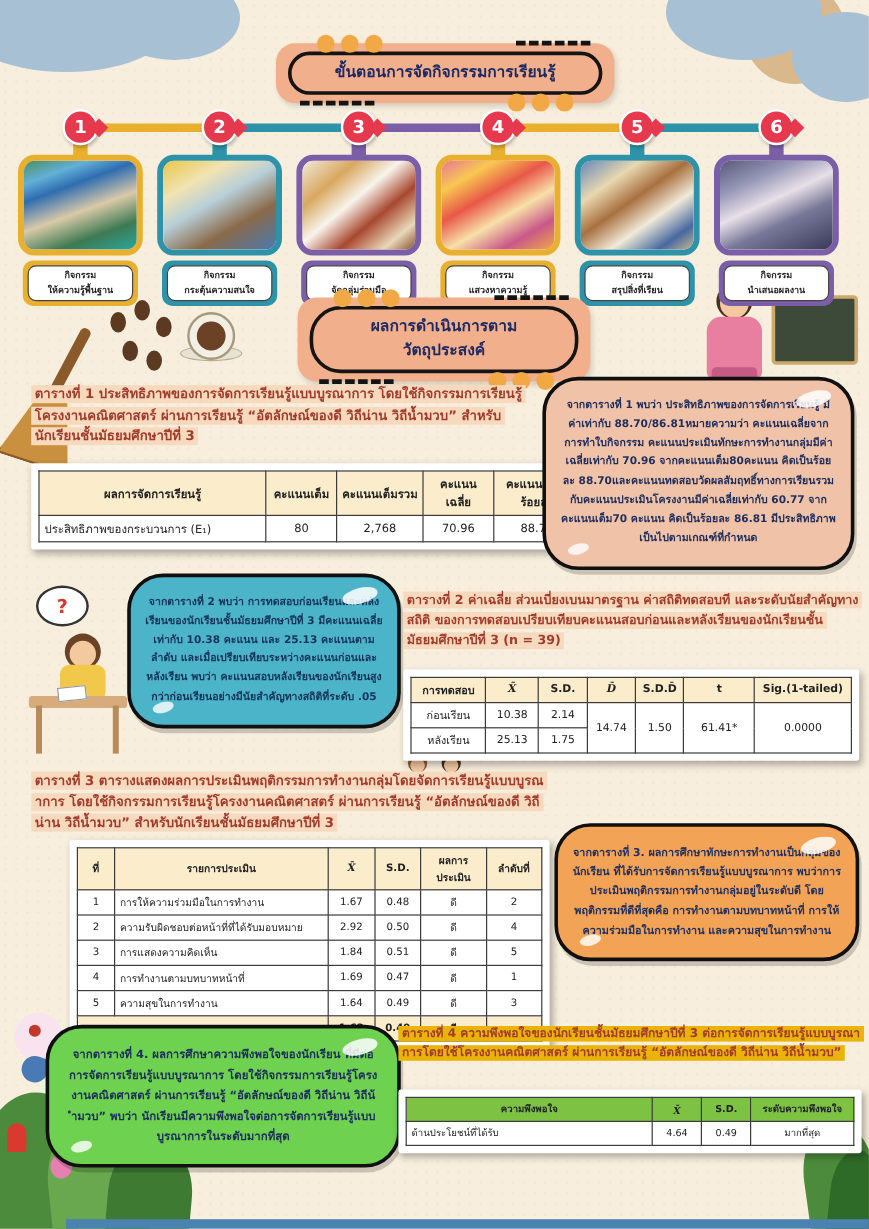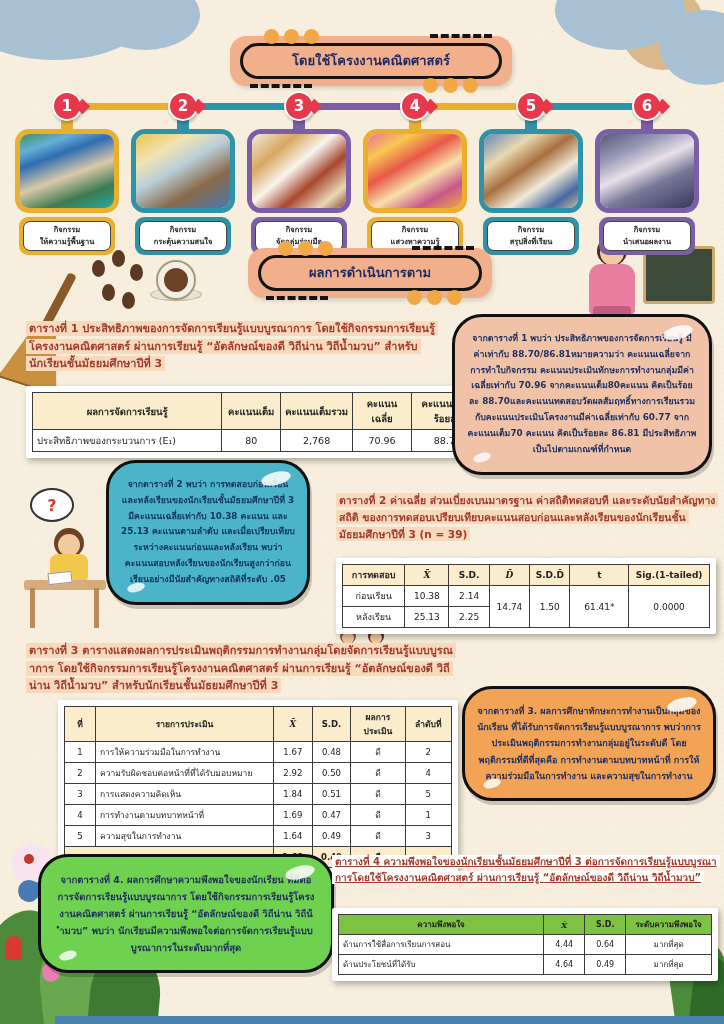--- a/index.html
+++ b/index.html
@@ -40,21 +40,21 @@
   .pcard { position:absolute; top:129px; width:104px; height:84px; z-index:3; border:5px solid; border-radius:14px; overflow:hidden; background:#ddd; }
   .photo { width:100%; height:100%; }
   .plaque { position:absolute; top:217px; width:96px; z-index:3; border-radius:9px; padding:4px; }
   .plaque-inner { background:#fff; border:1px solid #444; border-radius:7px; text-align:center; font-size:7.5px; font-weight:bold; color:#222; line-height:1.6; padding:2px 1px; }
   .c-yellow { background:#e9af2e; border-color:#e9af2e; }
   .c-teal   { background:#2e93a8; border-color:#2e93a8; }
   .c-purple { background:#7a5fa8; border-color:#7a5fa8; }
   
   .tcap { position:absolute; z-index:5; font-weight:bold; color:#a23b2b; line-height:1.6; }
   .tcap span { background:#f7d9bd; box-decoration-break:clone; -webkit-box-decoration-break:clone; padding:1px 3px; }
-  .tcap.green span { background:#ffffff;text-decoration:underline; }
+  .tcap.green span { background:#eab308; }
   .tcard { position:absolute; z-index:5; background:#fff; padding:6px; box-shadow:2px 3px 6px rgba(0,0,0,.3); border-radius:2px; }
   table.tbl { border-collapse:collapse; width:100%; background:#fff; color:#222; }
   .tbl th,.tbl td { border:1px solid #3a3a3a; padding:3px 4px; text-align:center; vertical-align:middle; }
   .tbl th { background:#fbeccb; font-weight:bold; }
   .tbl td.l { text-align:left; }
   .tbl .math { font-style:italic; font-family:"DejaVu Serif","Liberation Serif",serif; }
   .tbl tr.total td { background:#fbeccb; font-weight:bold; }
   table.t4 th { background:#7dc243; }
   
   .bubble {
@@ -85,21 +85,21 @@
 <div class="cloud" style="left:660px;top:10px;width:90px;height:75px;"></div>
 
 <div class="banner" style="left:230px;top:36px;width:282px;">
   <div class="dots" style="top:-7px;left:34px;">
       <i></i>
       <i></i>
       <i></i>
     </div>
   <div class="dash" style="top:-2px;right:20px;"></div>
   <div class="banner-inner" style="font-size:13px;">
-    <div>โดยใช้โครงงานคณิตศาสตร์</div>
+    <div>ขั้นตอนการจัดกิจกรรมการเรียนรู้</div>
   </div>
   <div class="dots" style="bottom:-7px;right:34px;">
       <i></i>
       <i></i>
       <i></i>
     </div>
   <div class="dash" style="bottom:-2px;left:20px;"></div>
 </div>
 
 <div class="bar" style="left:67px;width:116px;background:#e9af2e;"></div>
@@ -182,20 +182,21 @@
 
 <div class="banner" style="left:248px;top:248px;width:244px;">
   <div class="dots" style="top:-7px;left:30px;">
       <i></i>
       <i></i>
       <i></i>
     </div>
   <div class="dash" style="top:-2px;right:18px;"></div>
   <div class="banner-inner" style="font-size:13px;">
     <div>ผลการดำเนินการตาม</div>
+    <div>วัตถุประสงค์</div>
   </div>
   <div class="dots" style="bottom:-7px;right:30px;">
       <i></i>
       <i></i>
       <i></i>
     </div>
   <div class="dash" style="bottom:-2px;left:18px;"></div>
 </div>
 
 <div class="decor" style="left:4px;top:270px;width:90px;height:130px;">
@@ -256,21 +257,21 @@
   <div style="position:absolute;left:10px;top:0;width:44px;height:34px;background:#fff;border:2px solid #333;border-radius:50%;text-align:center;font-weight:bold;color:#d93a2f;font-size:16px;line-height:32px;"><span>?</span></div>
   <div style="position:absolute;left:34px;top:40px;width:30px;height:30px;background:#6b4226;border-radius:50%;"></div>
   <div style="position:absolute;left:38px;top:46px;width:22px;height:22px;background:#f3c9a0;border-radius:50%;"></div>
   <div style="position:absolute;left:30px;top:66px;width:38px;height:30px;background:#f2c84b;border-radius:8px;"></div>
   <div style="position:absolute;left:4px;top:92px;width:82px;height:10px;background:#d8ab7c;border-radius:3px;"></div>
   <div style="position:absolute;left:10px;top:100px;width:5px;height:40px;background:#b98a5a;"></div>
   <div style="position:absolute;left:74px;top:100px;width:5px;height:40px;background:#b98a5a;"></div>
   <div style="position:absolute;left:28px;top:84px;width:24px;height:12px;background:#fff;border:1px solid #999;transform:rotate(-6deg);"></div>
 </div>
 
-<div class="bubble bub-teal" style="left:106px;top:460px;width:204px;font-size:8.8px;">
+<div class="bubble bub-teal" style="left:106px;top:478px;width:228px;font-size:8.8px;">
   <span>จากตารางที่ 2 พบว่า การทดสอบก่อนเรียนและหลังเรียนของนักเรียนชั้นมัธยมศึกษาปีที่ 3 มีคะแนนเฉลี่ยเท่ากับ 10.38 คะแนน และ 25.13 คะแนนตามลำดับ และเมื่อเปรียบเทียบระหว่างคะแนนก่อนและหลังเรียน พบว่า คะแนนสอบหลังเรียนของนักเรียนสูงกว่าก่อนเรียนอย่างมีนัยสำคัญทางสถิติที่ระดับ .05</span>
 </div>
 
 <div class="tcap" style="left:336px;top:492px;width:380px;font-size:10.5px;">
   <span>ตารางที่ 2   ค่าเฉลี่ย ส่วนเบี่ยงเบนมาตรฐาน ค่าสถิติทดสอบที และระดับนัยสำคัญทางสถิติ   ของการทดสอบเปรียบเทียบคะแนนสอบก่อนและหลังเรียนของนักเรียนชั้นมัธยมศึกษาปีที่ 3 (n = 39)</span>
 </div>
 <div class="tcard" style="left:336px;top:558px;width:380px;">
   <table class="tbl" style="font-size:9px;">
     <thead>
       <tr>
@@ -289,21 +290,21 @@
         <td>10.38</td>
         <td>2.14</td>
         <td rowspan="2">14.74</td>
         <td rowspan="2">1.50</td>
         <td rowspan="2">61.41*</td>
         <td rowspan="2">0.0000</td>
       </tr>
       <tr>
         <td>หลังเรียน</td>
         <td>25.13</td>
-        <td>2.25</td>
+        <td>1.75</td>
       </tr>
     </tbody>
   </table>
 </div>
 
 <div class="tcap" style="left:26px;top:642px;width:428px;font-size:11px;">
   <span>ตารางที่ 3 ตารางแสดงผลการประเมินพฤติกรรมการทำงานกลุ่มโดยจัดการเรียนรู้แบบบูรณาการ โดยใช้กิจกรรมการเรียนรู้โครงงานคณิตศาสตร์ ผ่านการเรียนรู้ “อัตลักษณ์ของดี วิถีน่าน วิถีน้ำมวบ” สำหรับนักเรียนชั้นมัธยมศึกษาปีที่ 3</span>
 </div>
 <div class="tcard" style="left:58px;top:700px;width:400px;">
   <table class="tbl" style="font-size:8.5px;">
@@ -403,26 +404,20 @@
     <thead>
       <tr>
         <th style="width:55%;">ความพึงพอใจ</th>
         <th class="math" style="width:11%;">X̄</th>
         <th style="width:11%;">S.D.</th>
         <th style="width:23%;">ระดับความพึงพอใจ</th>
       </tr>
     </thead>
     <tbody>
       <tr>
-        <td class="l">ด้านการใช้สื่อการเรียนการสอน</td>
-        <td>4.44</td>
-        <td>0.64</td>
-        <td>มากที่สุด</td>
-      </tr>
-      <tr>
         <td class="l">ด้านประโยชน์ที่ได้รับ</td>
         <td>4.64</td>
         <td>0.49</td>
         <td>มากที่สุด</td>
       </tr>
 
     </tbody>
   </table>
 </div>
 

